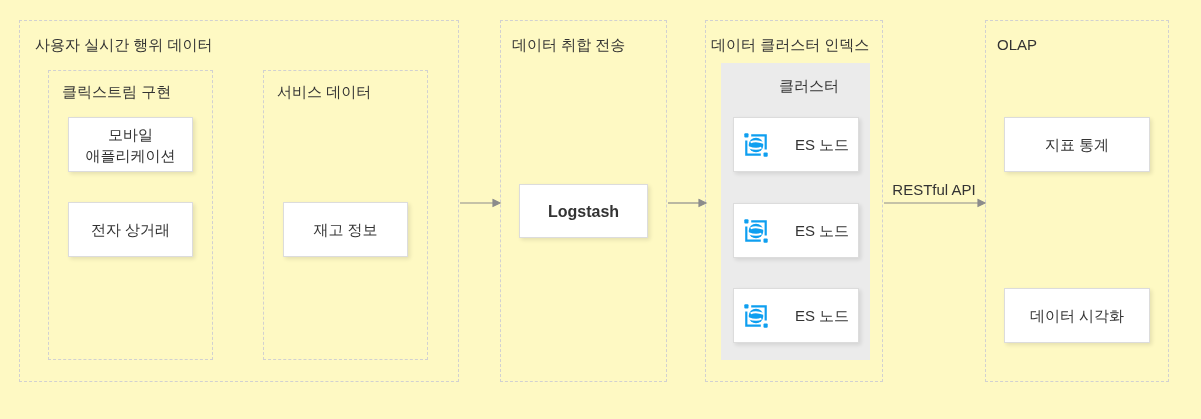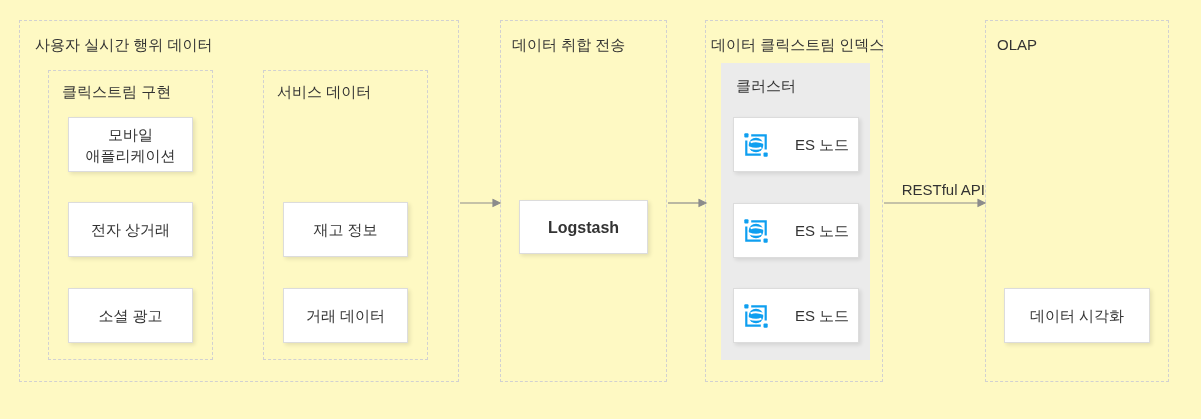--- a/index.html
+++ b/index.html
@@ -21,62 +21,56 @@
     box-shadow:2px 2px 4px rgba(0,0,0,0.10);
     display:flex;align-items:center;justify-content:center;
     font-size:15px;line-height:21px;text-align:center;color:var(--text);
   }
   .card-label{white-space:pre-line;}
   .logstash{font-weight:bold;font-size:16px;}
   .cluster{position:absolute;background:var(--cluster-bg);}
   .es-card{gap:26px;}
   .es-icon{flex:0 0 auto;display:block;}
   .arrow-layer{position:absolute;left:0;top:0;width:1201px;height:419px;pointer-events:none;}
-  .api-label{position:absolute;left:883px;top:181px;width:102px;text-align:right;font-size:15px;color:var(--text);white-space:nowrap;}
+  .api-label{position:absolute;left:883px;top:181px;width:102px;text-align:center;font-size:15px;color:var(--text);white-space:nowrap;}
 </style>
 </head>
 <body>
 
 <div class="canvas">
 
   <div class="dashed" style="left:19px;top:20px;width:440px;height:362px"></div>
   <div class="sec-title" style="left:35px;top:36px">사용자 실시간 행위 데이터</div>
 
   <div class="dashed" style="left:48px;top:70px;width:165px;height:290px"></div>
   <div class="sec-title" style="left:62px;top:83px">클릭스트림 구현</div>
   <div class="card" style="left:68px;top:117px;width:125px;height:55px">
     <span class="card-label">모바일
 애플리케이션</span>
   </div>
   <div class="card" style="left:68px;top:202px;width:125px;height:55px">
     <span class="card-label">전자 상거래</span>
   </div>
-  <div class="card" style="left:68px;top:288px;width:125px;height:55px">
-    <span class="card-label">소셜 광고</span>
-  </div>
 
   <div class="dashed" style="left:263px;top:70px;width:165px;height:290px"></div>
   <div class="sec-title" style="left:277px;top:83px">서비스 데이터</div>
   <div class="card" style="left:283px;top:202px;width:125px;height:55px">
     <span class="card-label">재고 정보</span>
   </div>
-  <div class="card" style="left:283px;top:288px;width:125px;height:55px">
-    <span class="card-label">거래 데이터</span>
-  </div>
 
   <div class="dashed" style="left:500px;top:20px;width:167px;height:362px"></div>
   <div class="sec-title" style="left:512px;top:36px">데이터 취합 전송</div>
-  <div class="card logstash" style="left:519px;top:200px;width:129px;height:54px">
+  <div class="card logstash" style="left:519px;top:184px;width:129px;height:54px">
     <span class="card-label">Logstash</span>
   </div>
 
   <div class="dashed" style="left:705px;top:20px;width:178px;height:362px"></div>
-  <div class="sec-title" style="left:711px;top:36px">데이터 클릭스트림 인덱스</div>
+  <div class="sec-title" style="left:711px;top:36px">데이터 클러스터 인덱스</div>
   <div class="cluster" style="left:721px;top:63px;width:149px;height:297px"></div>
-  <div class="sec-title" style="left:736px;top:77px">클러스터</div>
+  <div class="sec-title" style="left:779px;top:77px">클러스터</div>
 
   <div class="card es-card" style="left:733px;top:117px;width:126px;height:55px">
     <svg class="es-icon" width="26" height="26" viewBox="0 0 26 26">
       <g fill="none" stroke="var(--icon-blue)" stroke-width="2.2">
         <path d="M8.2 3.3 H22.7 V17.5"></path>
         <path d="M17.8 22.7 H3.3 V8.5"></path>
       </g>
       <rect x="1.3" y="1.3" width="4.2" height="4.2" rx="1" fill="var(--icon-blue)"></rect>
       <rect x="20.5" y="20.5" width="4.2" height="4.2" rx="1" fill="var(--icon-blue)"></rect>
       <circle cx="13" cy="13" r="7.3" fill="var(--icon-blue)"></circle>
@@ -111,20 +105,23 @@
       <rect x="20.5" y="20.5" width="4.2" height="4.2" rx="1" fill="var(--icon-blue)"></rect>
       <circle cx="13" cy="13" r="7.3" fill="var(--icon-blue)"></circle>
       <path d="M7.6 10.4 C10.5 8.9 15.5 8.9 20.6 10.9" stroke="#ffffff" stroke-width="2" fill="none"></path>
       <path d="M5.4 15.2 C10.5 17.1 15.5 17.1 18.4 15.6" stroke="#ffffff" stroke-width="2" fill="none"></path>
     </svg>
     <span class="card-label">ES 노드</span>
   </div>
 
   <div class="dashed" style="left:985px;top:20px;width:184px;height:362px"></div>
   <div class="sec-title" style="left:997px;top:36px">OLAP</div>
+  <div class="card" style="left:1004px;top:117px;width:146px;height:55px">
+    <span class="card-label">지표 통계</span>
+  </div>
   <div class="card" style="left:1004px;top:288px;width:146px;height:55px">
     <span class="card-label">데이터 시각화</span>
   </div>
 
   <svg class="arrow-layer">
     <g stroke="var(--arrow)" stroke-width="1.2" fill="var(--arrow)">
       <line x1="460" y1="203" x2="493" y2="203"></line>
       <polygon points="493,199.6 500,203 493,206.4"></polygon>
       <line x1="668" y1="203" x2="699" y2="203"></line>
       <polygon points="699,199.6 706,203 699,206.4"></polygon>

